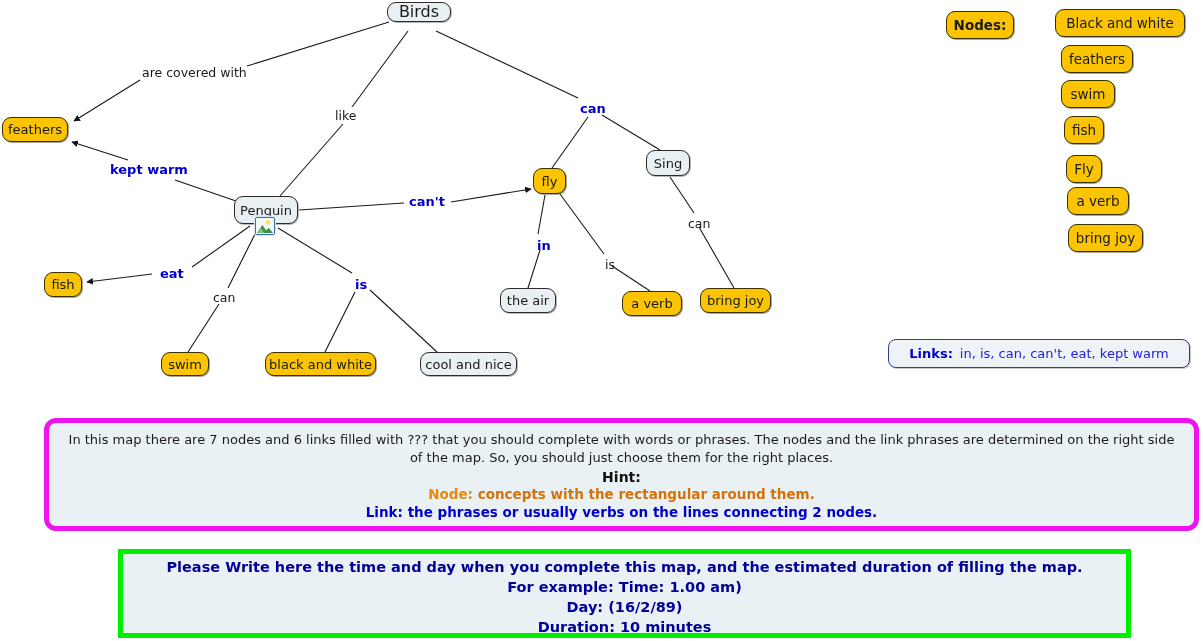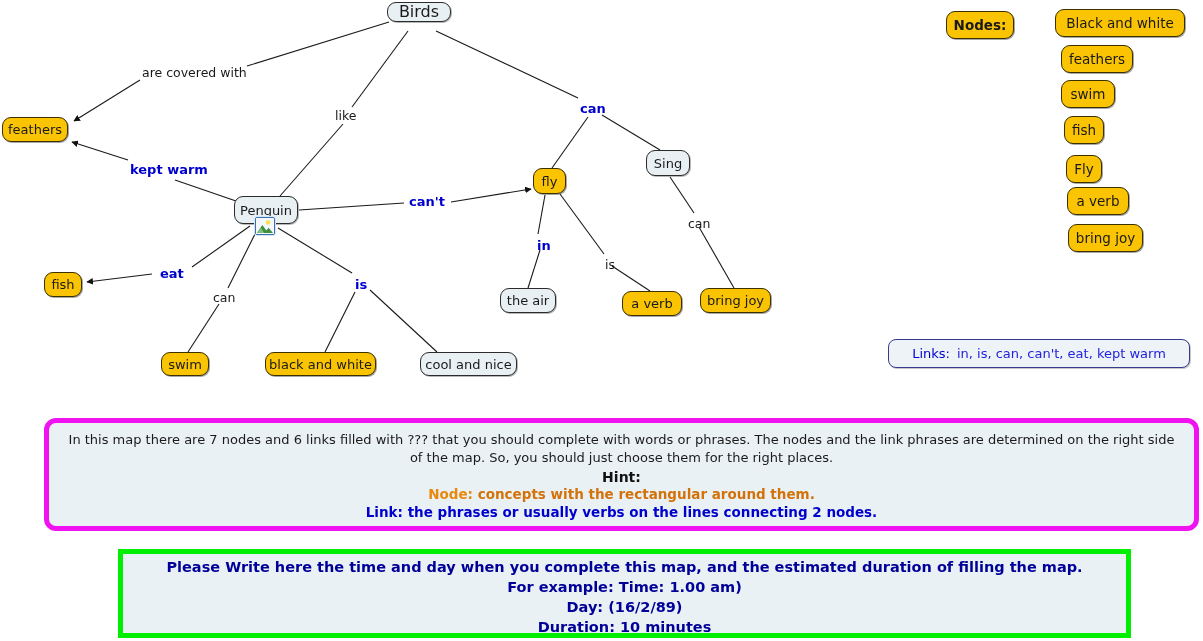--- a/index.html
+++ b/index.html
@@ -118,21 +118,21 @@
     background: #eef3f7;
     border: 1px solid #3a3a8c;
     border-radius: 8px;
     display: flex;
     align-items: center;
     justify-content: center;
     gap: 7px;
     font-size: 13px;
     box-shadow: 1px 1px 0 rgba(0,0,0,0.22);
   }
-  #links-box .lbl { color: #0000cc; font-weight: normal; }
+  #links-box .lbl { color: #0000cc; font-weight: bold; }
   #links-box .val { color: #2222dd; }
 
   
   #instruction-box {
     position: absolute;
     left: 44px;
     top: 418px;
     width: 1155px;
     height: 113px;
     box-sizing: border-box;
@@ -248,21 +248,21 @@
       <div class="node concept" style="left: 646px; top: 150px; width: 44px; height: 26px;">Sing</div>
       <div class="node concept" style="left: 500px; top: 288px; width: 56px; height: 25px;">the air</div>
       <div class="node answer" style="left: 622px; top: 291px; width: 60px; height: 25px;">a verb</div>
       <div class="node answer" style="left: 700px; top: 288px; width: 71px; height: 25px;">bring joy</div>
     </div>
 
   <div id="label-layer">
       <div class="link-label" style="left: 142px; top: 67px;">are covered with</div>
       <div class="link-label" style="left: 335px; top: 110px;">like</div>
       <div class="link-label blank" style="left: 580px; top: 102px;">can</div>
-      <div class="link-label blank" style="left: 110px; top: 163px; margin-left: 20px;">kept warm</div>
+      <div class="link-label blank" style="left: 110px; top: 163px;">kept warm</div>
       <div class="link-label blank" style="left: 409px; top: 195px;">can't</div>
       <div class="link-label blank" style="left: 160px; top: 267px;">eat</div>
       <div class="link-label" style="left: 213px; top: 292px;">can</div>
       <div class="link-label blank" style="left: 355px; top: 278px;">is</div>
       <div class="link-label blank" style="left: 537px; top: 239px;">in</div>
       <div class="link-label" style="left: 605px; top: 259px;">is</div>
       <div class="link-label" style="left: 688px; top: 218px;">can</div>
     </div>
 
   <div class="pic-icon" id="pic-icon" style="left: 255px; top: 217px;">

